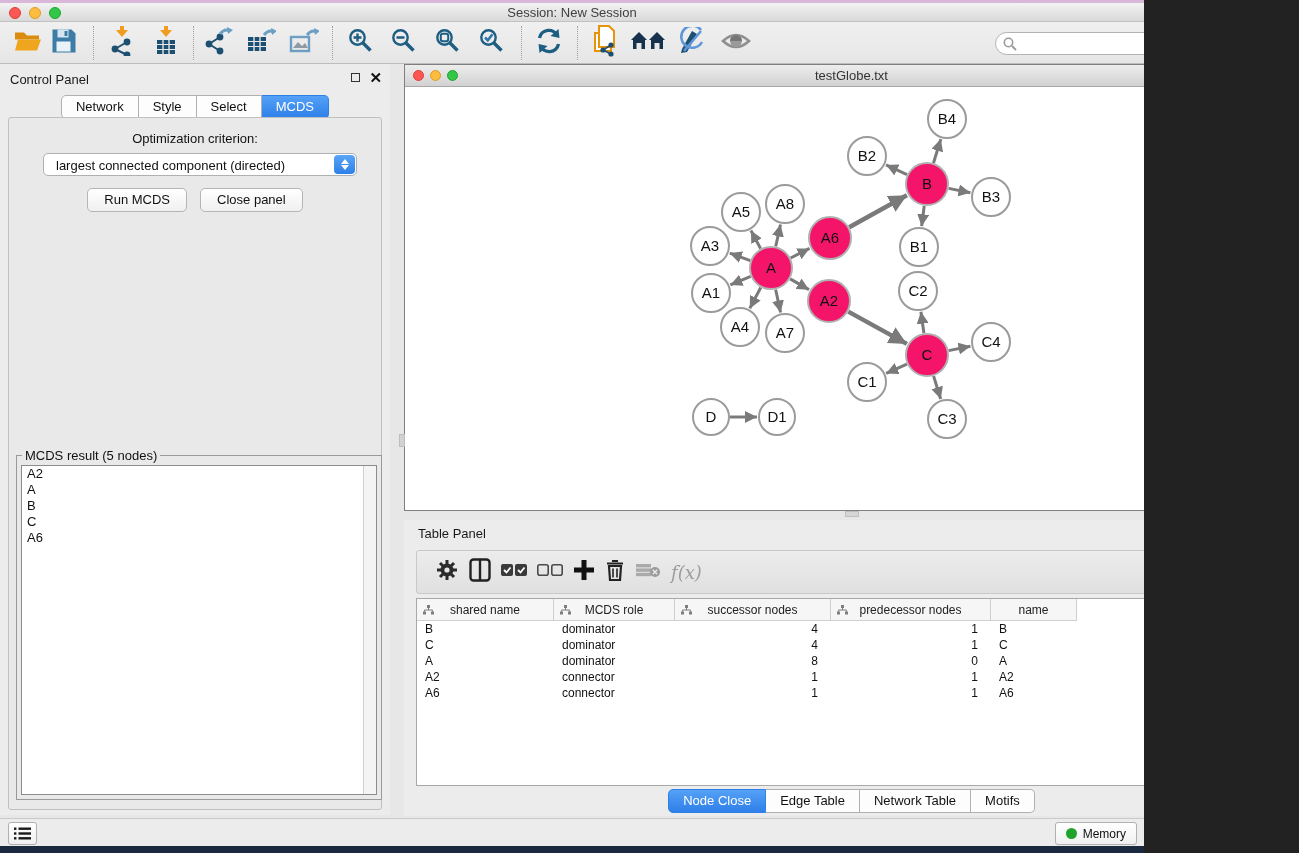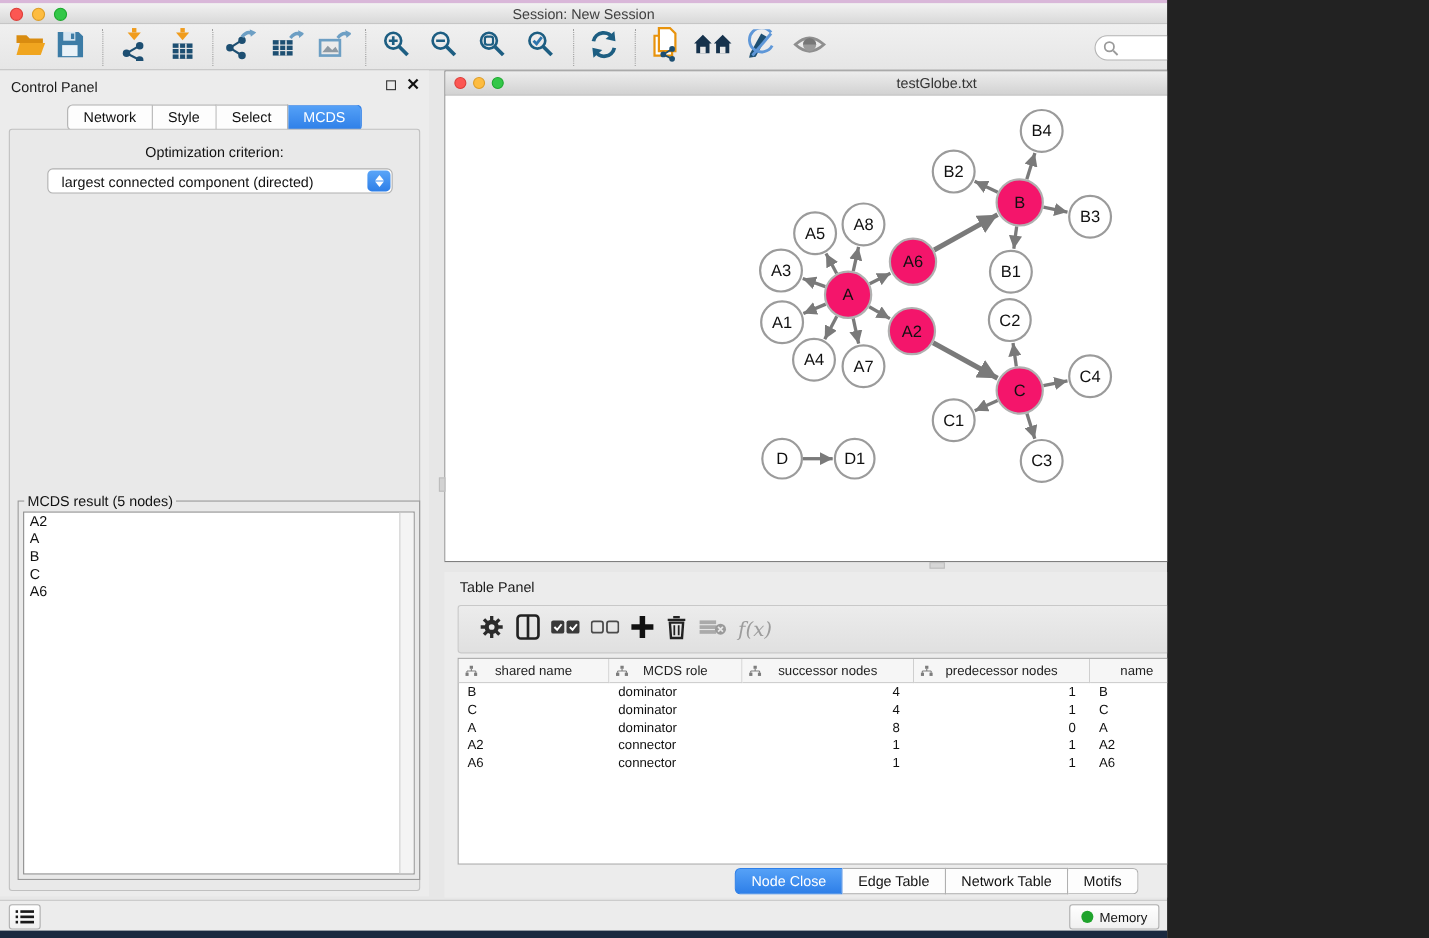--- a/index.html
+++ b/index.html
@@ -1,18 +1,18 @@
 <!DOCTYPE html>
 <html><head>
 <meta charset="utf-8">
 <style>
   * { margin:0; padding:0; box-sizing:border-box; }
   html,body { background:#222; }
   #screen {
-    position:relative; width:1061px; height:853px; overflow:hidden;
+    position:relative; width:1144px; height:853px; overflow:hidden;
     font-family:"Liberation Sans", sans-serif; background:#e7e7e7;
     -webkit-font-smoothing:antialiased;
   }
   
   .top-strip { position:absolute; left:0; top:0; width:100%; height:3px; background:#d9b7d9; }
   .titlebar {
     position:absolute; left:0; top:3px; width:100%; height:19px;
     background:linear-gradient(#f2f2f2,#d9d9d9); border-bottom:1px solid #c2c2c2;
   }
   .titlebar .title {
@@ -350,20 +350,24 @@
         </div>
       </div>
     <div class="cp-content">
       <div class="opt-label">Optimization criterion:</div>
       <div class="criterion">
         <span class="val">largest connected component (directed)</span>
         <span class="stepper">
             <span class="tri-up"></span>
             <span class="tri-dn"></span>
           </span>
+      </div>
+      <div class="cp-buttons">
+        <button class="mac-btn">Run MCDS</button>
+        <button class="mac-btn">Close panel</button>
       </div>
       <div class="result-group">
         <span class="result-legend">MCDS result (5 nodes)</span>
         <div class="result-list" id="mcds-list">
           <div class="vscroll-track"></div>
         <div class="result-item">A2</div>
             <div class="result-item">A</div>
             <div class="result-item">B</div>
             <div class="result-item">C</div>
             <div class="result-item">A6</div>

